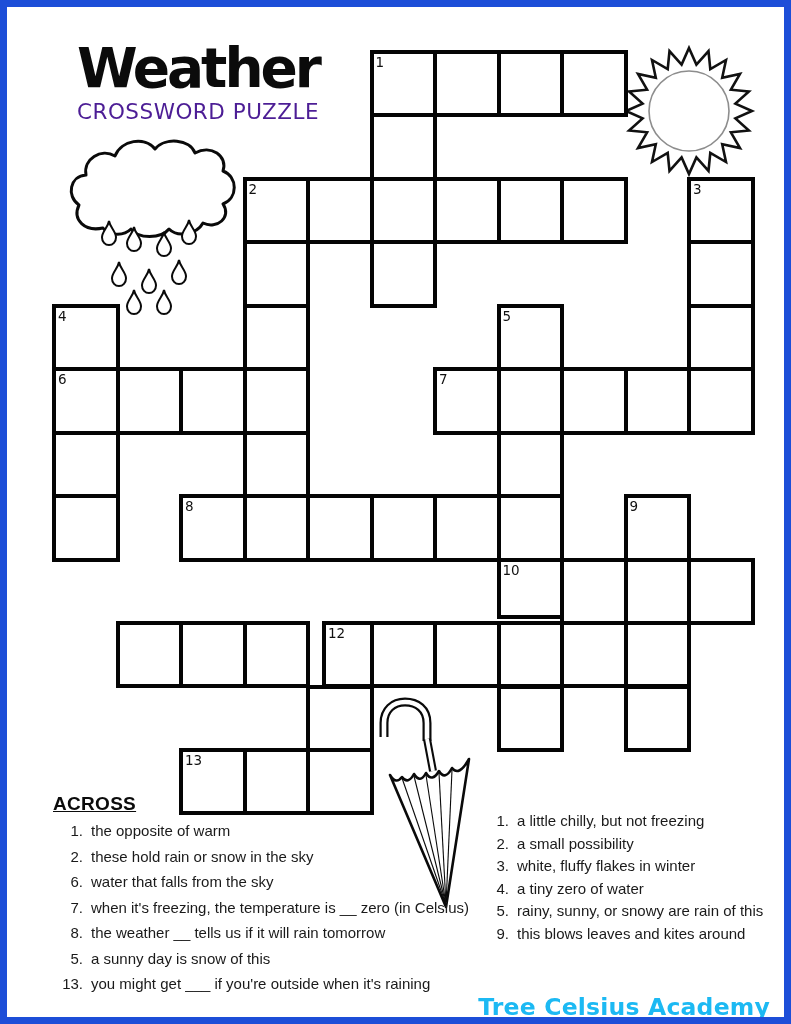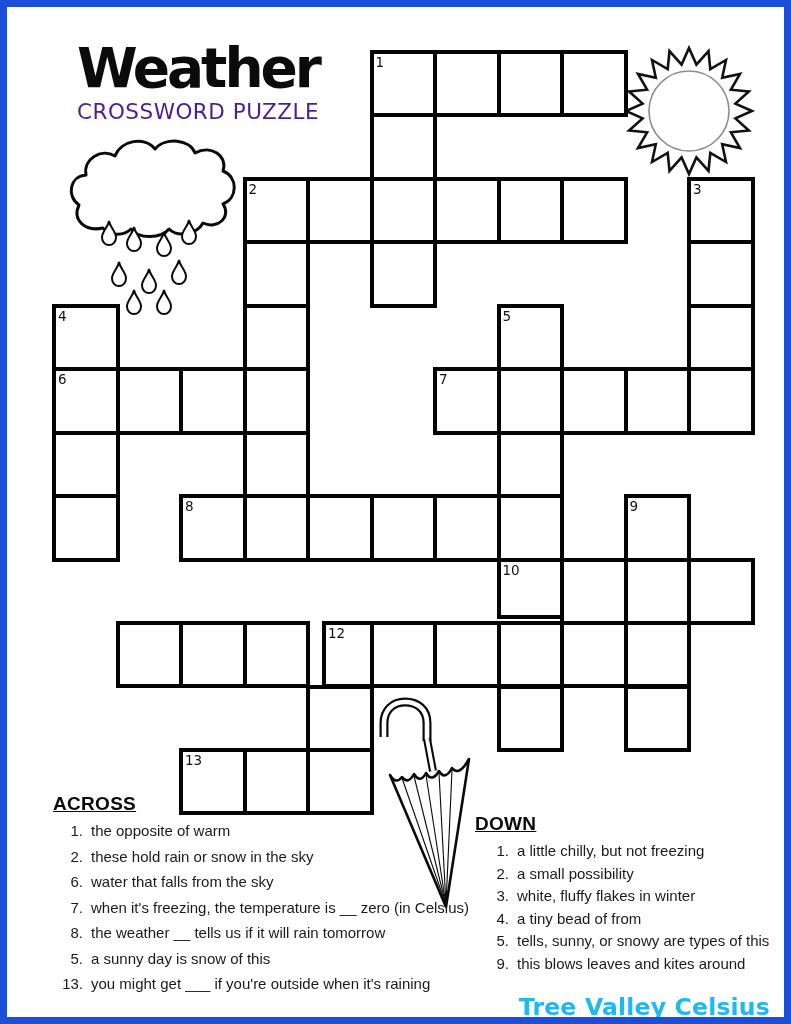--- a/index.html
+++ b/index.html
@@ -249,44 +249,43 @@
           <span class="clue-text">a sunny day is snow of this</span>
         </li>
         <li>
           <span class="clue-num">13.</span>
           <span class="clue-text">you might get ___ if you're outside when it's raining</span>
         </li>
       </ul>
   </div>
 
   <div id="down-block" class="clue-block">
-    <div class="clue-heading">DOWN</div>
     <ul class="clue-list" id="down-list">
         <li>
           <span class="clue-num">1.</span>
           <span class="clue-text">a little chilly, but not freezing</span>
         </li>
         <li>
           <span class="clue-num">2.</span>
           <span class="clue-text">a small possibility</span>
         </li>
         <li>
           <span class="clue-num">3.</span>
           <span class="clue-text">white, fluffy flakes in winter</span>
         </li>
         <li>
           <span class="clue-num">4.</span>
-          <span class="clue-text">a tiny bead of from</span>
+          <span class="clue-text">a tiny zero of water</span>
         </li>
         <li>
           <span class="clue-num">5.</span>
-          <span class="clue-text">tells, sunny, or snowy are types of this</span>
+          <span class="clue-text">rainy, sunny, or snowy are rain of this</span>
         </li>
         <li>
           <span class="clue-num">9.</span>
           <span class="clue-text">this blows leaves and kites around</span>
         </li>
       </ul>
   </div>
 
-  <div id="brand" style="color: rgb(28, 185, 243);">Tree Valley Celsius</div>
+  <div id="brand" style="color: rgb(28, 185, 243);">Tree Celsius Academy</div>
 
 </div>
 
 </body></html>

